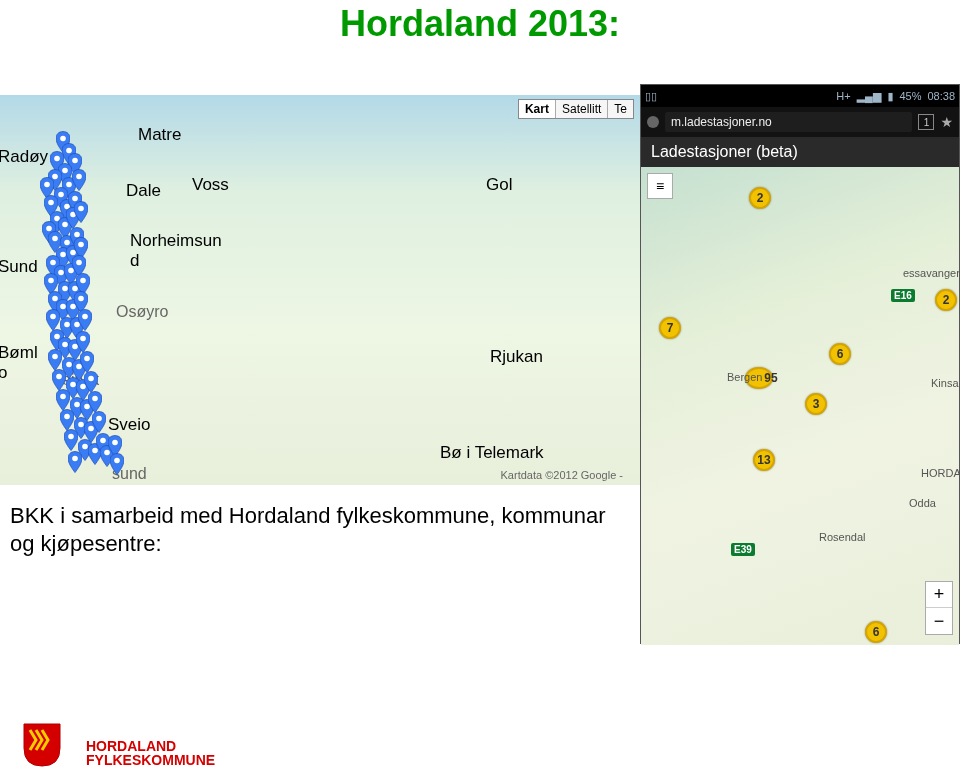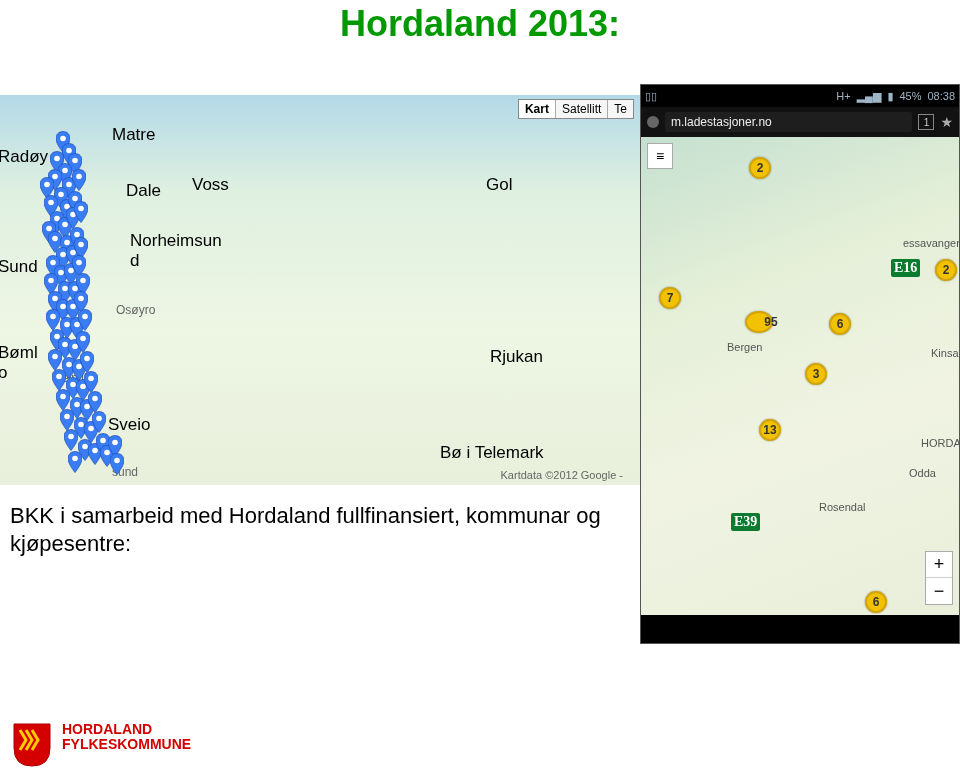--- a/index.html
+++ b/index.html
@@ -62,21 +62,21 @@
   }
   .gm-tab:last-child { border-right: none; }
   .gm-tab.active { font-weight: bold; background: #fff; }
   .left-map .lbl {
     position: absolute;
     font-size: 17px;
     color: #000;
   }
   .place-sim {
     position: absolute;
-    font-size: 12px;
+    font-size: 16px;
     color: #666;
   }
   .pin {
     position: absolute;
     width: 14px;
     height: 22px;
   }
   .pin svg { width: 100%; height: 100%; }
   
   .desc-block {
@@ -166,25 +166,24 @@
     font-weight: bold;
     display: flex;
     align-items: center;
     justify-content: center;
     box-shadow: 0 0 2px rgba(0,0,0,.4);
   }
   .phonemap .road-shield {
     position: absolute;
     background: #0a7b2f;
     color: #fff;
-    font-size: 14px;
+    font-size: 10px;
     font-weight: bold;
     padding: 1px 3px;
     border-radius: 2px;
-    font-family: Liberation Serif, serif;
   }
   .phonemap .citylabel {
     position: absolute;
     font-size: 11px;
     color: #555;
   }
   .phonemap .zoomctrl {
     position: absolute;
     right: 6px;
     bottom: 10px;
@@ -204,25 +203,25 @@
     left: 6px; top: 6px;
     width: 26px; height: 26px;
     background: #fff;
     border: 1px solid #aaa;
     display:flex; align-items:center; justify-content:center;
     font-size: 14px;
   }
   
   .footer {
     position: absolute;
-    left: 12px;
+    left: 22px;
     bottom: 10px;
     display: flex;
-    align-items: flex-start;
-    gap: 10px;
+    align-items: flex-end;
+    gap: 24px;
   }
   .footer-text {
     color: #d40000;
     font-weight: bold;
     font-size: 14px;
     line-height: 1.05;
   }
 </style>
 </head>
 <body>
@@ -234,21 +233,21 @@
 <div class="left-map">
   <div class="left-map-bg"></div>
 
   <div class="gm-tabs">
     <div class="gm-tab active">Kart</div>
     <div class="gm-tab">Satellitt</div>
     <div class="gm-tab">Te</div>
   </div>
 
   <div class="lbl" style="left:-2px; top:52px;">Radøy</div>
-  <div class="lbl" style="left:112px; top:30px;">Matre</div>
+  <div class="lbl" style="left:138px; top:30px;">Matre</div>
   <div class="lbl" style="left:126px; top:86px;">Dale</div>
   <div class="lbl" style="left:192px; top:80px;">Voss</div>
   <div class="lbl" style="left:486px; top:80px;">Gol</div>
   <div class="lbl" style="left:-2px; top:162px;">Sund</div>
   <div class="lbl" style="left:130px; top:136px; width:100px;">Norheimsun d</div>
   <div class="lbl" style="left:-2px; top:248px; width:44px;">Bøml o</div>
   <div class="lbl" style="left:490px; top:252px;">Rjukan</div>
   <div class="lbl" style="left:108px; top:320px;">Sveio</div>
   <div class="lbl" style="left:440px; top:348px;">Bø i Telemark</div>
 
@@ -528,48 +527,49 @@
       <div class="pin" style="left: 110px; top: 358px;"><svg viewBox="0 0 20 30">
           <path d="M10 0 C4 0 0 4 0 10 C0 18 10 30 10 30 C10 30 20 18 20 10 C20 4 16 0 10 0 Z" fill="#3a7cf4" stroke="#1d4fb3"></path>
           <circle cx="10" cy="10" r="4" fill="#fff"></circle>
         </svg></div>
     </div>
 
   <div class="gm-attr">Kartdata ©2012 Google -</div>
 </div>
 
 <div class="desc-block">
-  <p class="desc-p">BKK i samarbeid med Hordaland fullfinansiert, kommunar og kjøpesentre:</p>
+  <p class="desc-p">BKK i samarbeid med Hordaland fylkeskommune, kommunar og kjøpesentre:</p>
 </div>
 
 <div class="phone">
   <div class="statusbar">
     <div class="left-icons">
       <span>▯▯</span>
     </div>
     <span>H+</span>
     <span>▂▄▆</span>
     <span>▮</span>
     <span>45%</span>
     <span>08:38</span>
   </div>
   <div class="urlbar">
     <div class="url-dot"></div>
     <div class="url-input">m.ladestasjoner.no</div>
     <div class="url-count">1</div>
     <div class="url-star">★</div>
   </div>
+  <div class="mapheader">Ladestasjoner (beta)</div>
   <div class="phonemap">
     <div class="layerctrl">≡</div>
     <div id="phone-markers">
         <div class="marker" style="left: 108px; top: 20px;">2</div>
         <div class="marker" style="left: 18px; top: 150px;">7</div>
-        <div class="marker" style="left: 104px; top: 174px; padding-left: 24px;">95</div>
+        <div class="marker" style="left: 104px; top: 200px; padding-left: 24px;">95</div>
         <div class="marker" style="left: 188px; top: 176px;">6</div>
-        <div class="marker" style="left: 118px; top: 282px;">13</div>
+        <div class="marker" style="left: 112px; top: 282px;">13</div>
         <div class="marker" style="left: 164px; top: 226px;">3</div>
         <div class="marker" style="left: 294px; top: 122px;">2</div>
         <div class="marker" style="left: 224px; top: 454px;">6</div>
       </div>
     <div id="phone-shields">
         <div class="road-shield" style="left: 250px; top: 122px;">E16</div>
         <div class="road-shield" style="left: 90px; top: 376px;">E39</div>
       </div>
     <div id="phone-cities">
         <div class="citylabel" style="left: 76px; top: 204px; margin-left: 10px;">Bergen</div>

